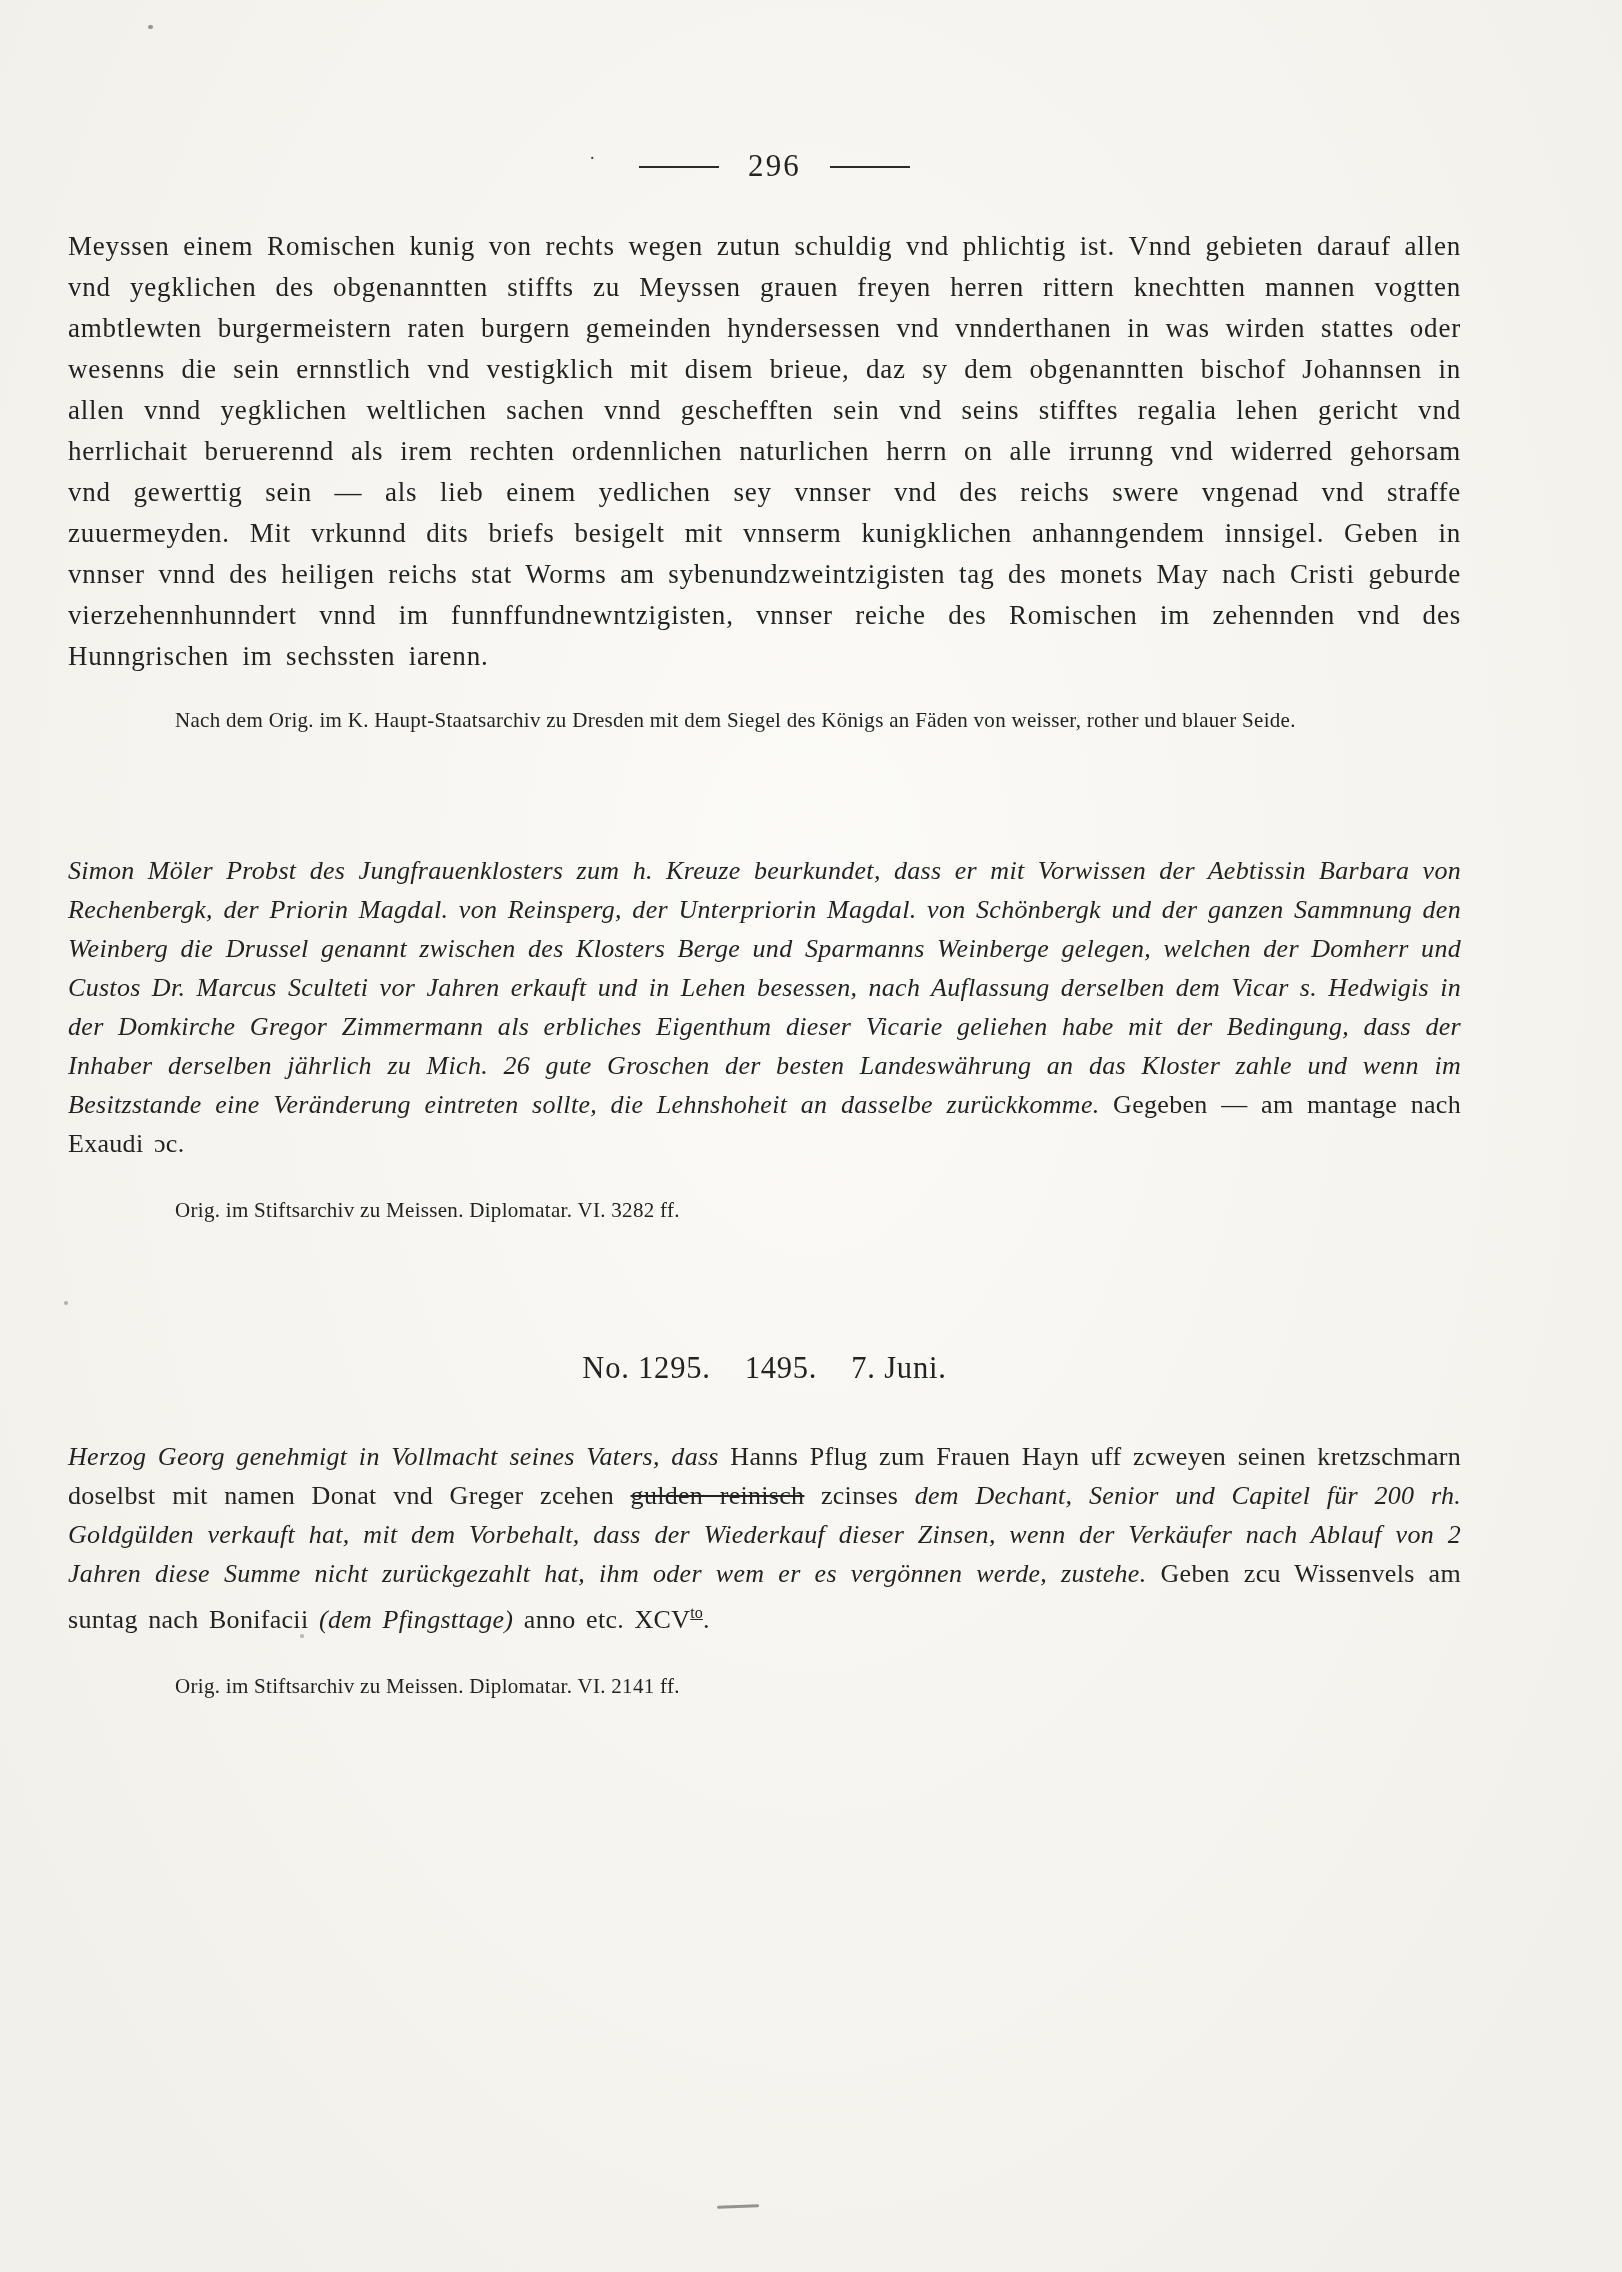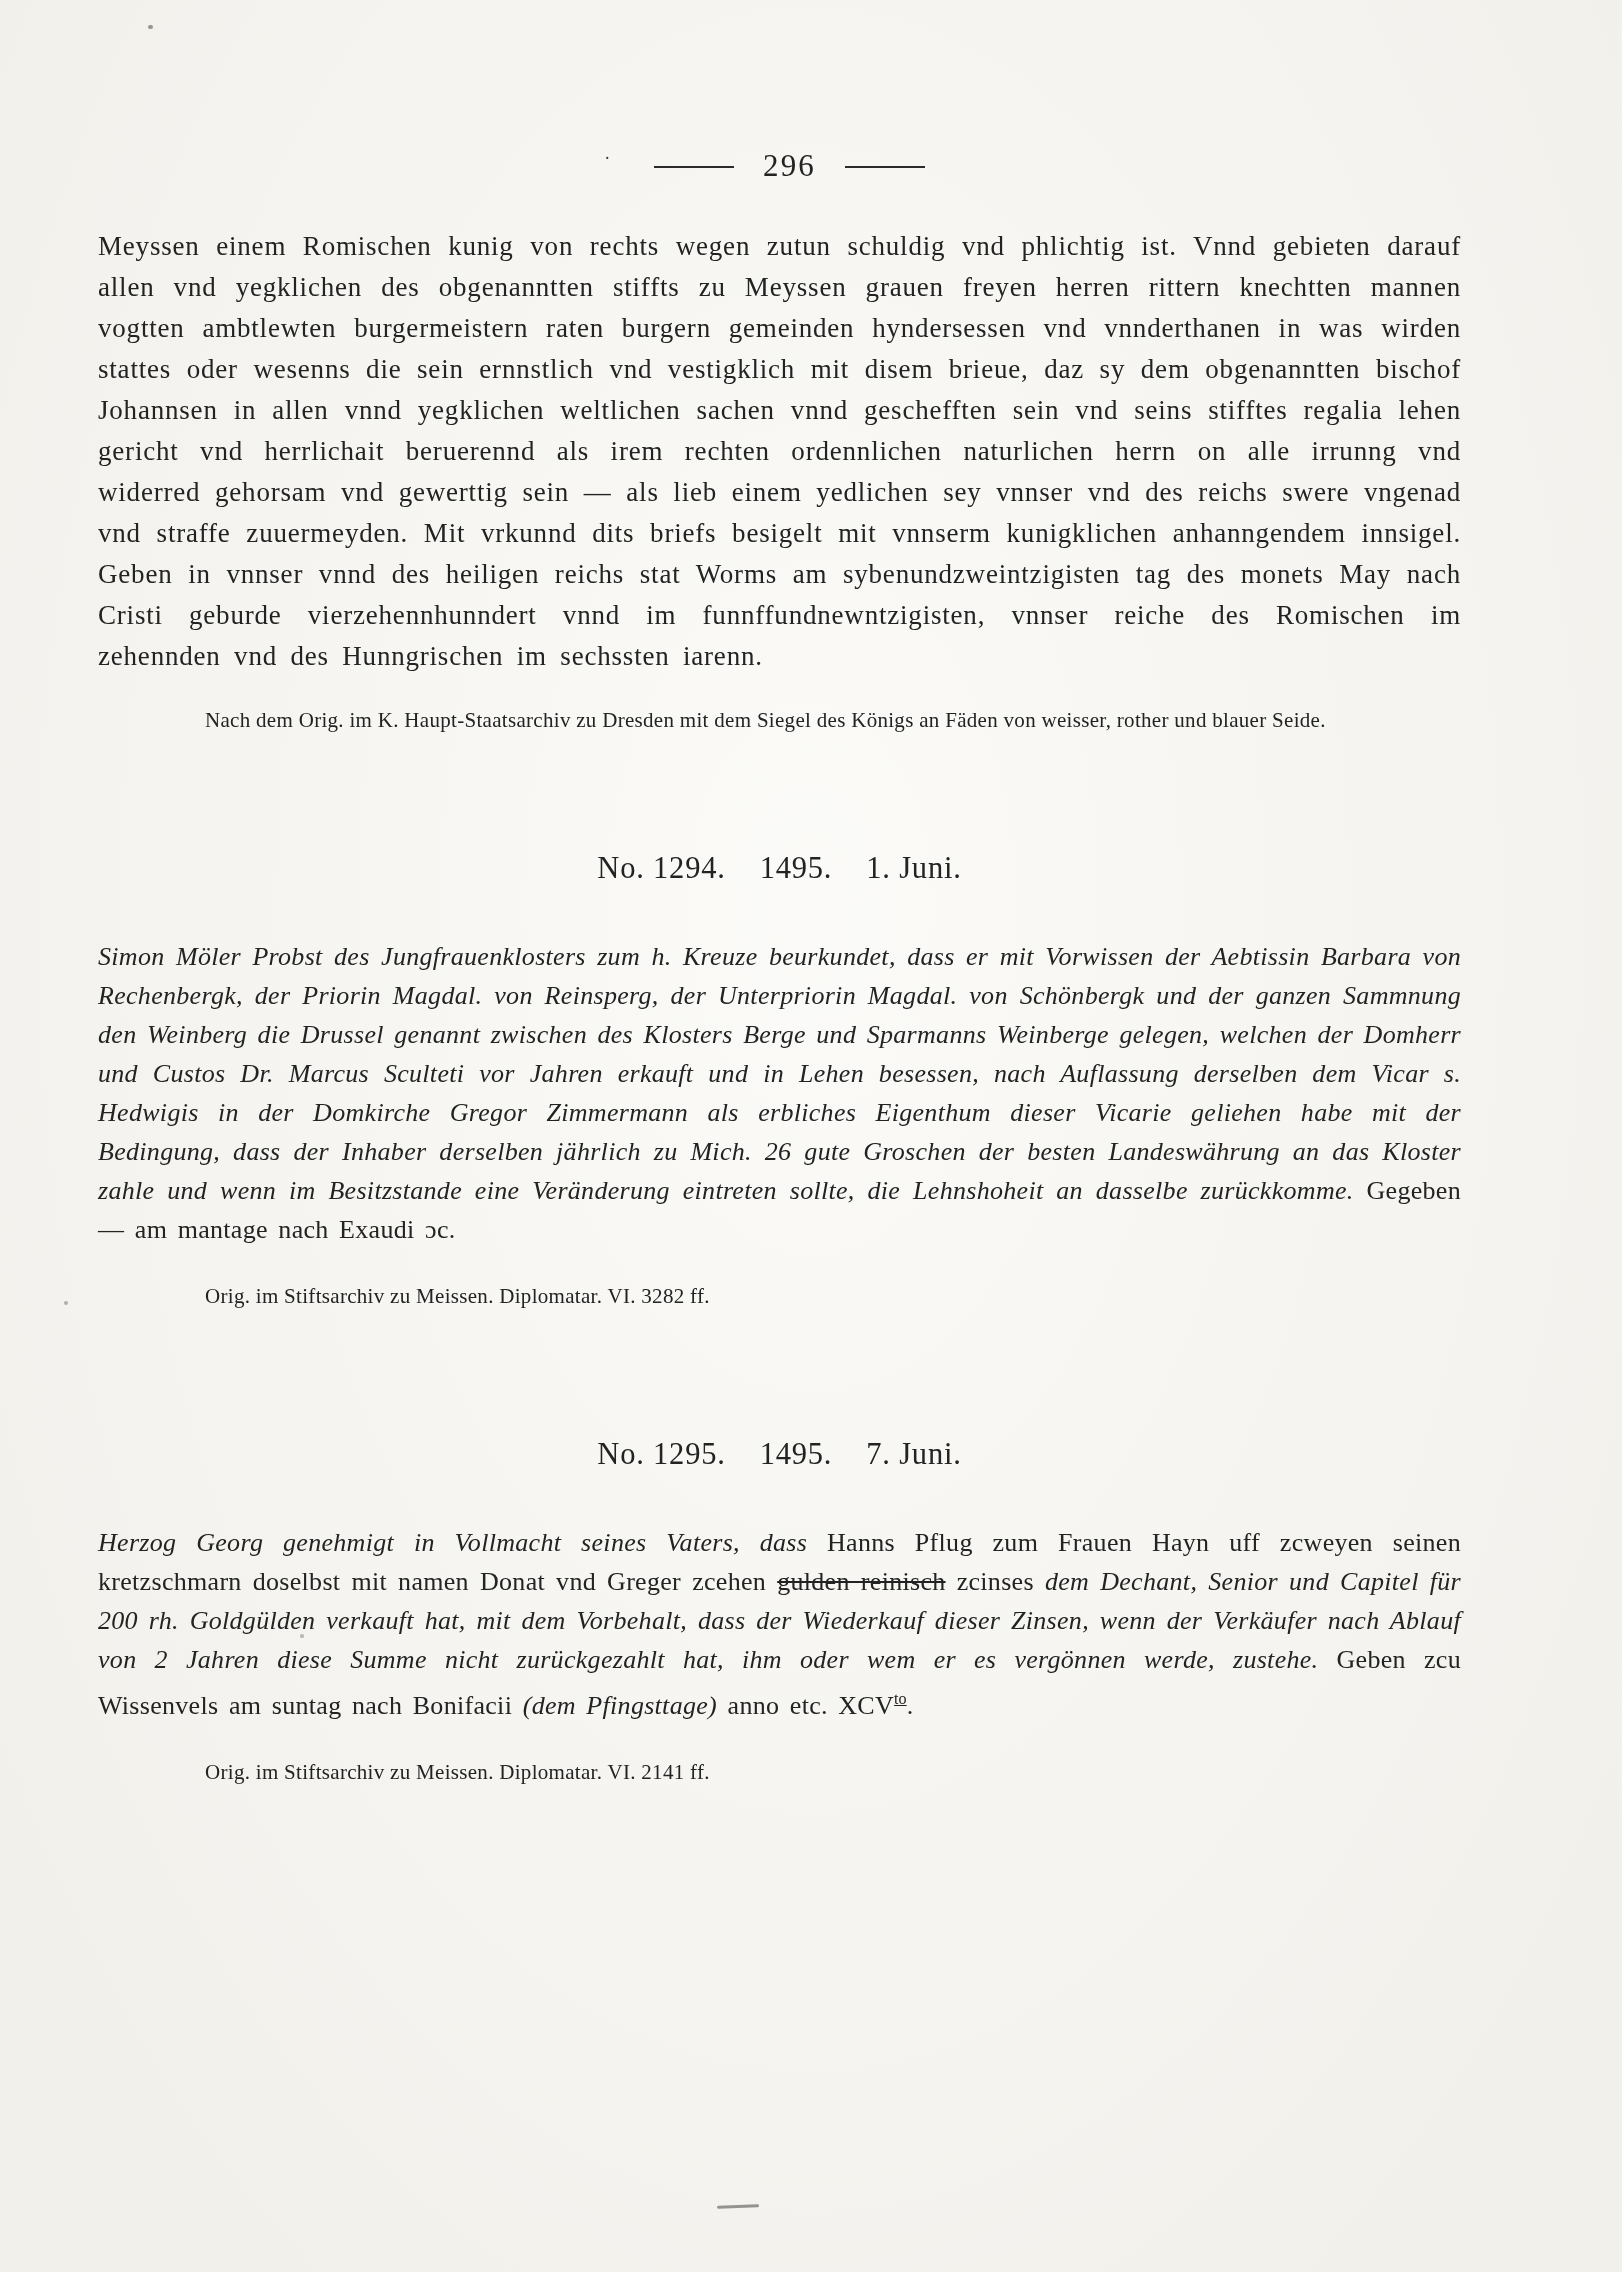--- a/index.html
+++ b/index.html
@@ -6,21 +6,21 @@
     margin: 0;
     padding: 0;
     background: #dededa;
   }
   .page {
     position: relative;
     width: 1622px;
     height: 2273px;
     margin: 0 auto;
     box-sizing: border-box;
-    padding: 137px 161px 0 98px;
+    padding: 137px 161px 0 68px;
     background:
       radial-gradient(ellipse at 50% 40%, rgba(255,255,255,0.55), rgba(0,0,0,0.02) 85%),
       #f6f5f0;
     color: #232323;
     font-family: "Liberation Serif", "DejaVu Serif", serif;
     overflow: hidden;
   }
 
   
   .page-header {
@@ -144,23 +144,20 @@
   <header class="page-header">
     <span class="ornament">·</span><span class="header-rule"></span><span class="page-number">296</span><span class="header-rule"></span>
   </header>
 
   <section class="doc doc-continuation">
     <p class="body-text">Meyssen einem Romischen kunig von rechts wegen zutun schuldig vnd phlichtig ist. Vnnd gebieten darauf allen vnd yegklichen des obgenanntten stiffts zu Meyssen grauen freyen herren rittern knechtten mannen vogtten ambtlewten burgermeistern raten burgern gemeinden hyndersessen vnd vnnderthanen in was wirden stattes oder wesenns die sein ernnstlich vnd vestigklich mit disem brieue, daz sy dem obgenanntten bischof Johannsen in allen vnnd yegklichen weltlichen sachen vnnd geschefften sein vnd seins stifftes regalia lehen gericht vnd herrlichait beruerennd als irem rechten ordennlichen naturlichen herrn on alle irrunng vnd widerred gehorsam vnd gewerttig sein — als lieb einem yedlichen sey vnnser vnd des reichs swere vngenad vnd straffe zuuermeyden.  Mit vrkunnd dits briefs besigelt mit vnnserm kunigklichen anhanngendem innsigel.  Geben in vnnser vnnd des heiligen reichs stat Worms am sybenundzweintzigisten tag des monets May nach Cristi geburde vierzehennhunndert vnnd im funnffundnewntzigisten, vnnser reiche des Romischen im zehennden vnd des Hunngrischen im sechssten iarenn.</p>
     <p class="note">Nach dem Orig. im K. Haupt-Staatsarchiv zu Dresden mit dem Siegel des Königs an Fäden von weisser, rother und blauer Seide.</p>
   </section>
 
   <section class="doc doc-1294">
-    <h2 class="doc-heading">
-      <span>No. 1294.</span><span>1495.</span><span>1. Juni.</span>
-    </h2>
     <p class="summary"><span class="seg-italic">Simon Möler Probst des Jungfrauenklosters zum h. Kreuze beurkundet, dass er mit Vorwissen der Aebtissin Barbara von Rechenbergk, der Priorin Magdal. von Reinsperg, der Unterpriorin Magdal. von Schönbergk und der ganzen Sammnung den Weinberg die Drussel genannt zwischen des Klosters Berge und Sparmanns Weinberge gelegen, welchen der Domherr und Custos Dr. Marcus Sculteti vor Jahren erkauft und in Lehen besessen, nach Auflassung derselben dem Vicar s. Hedwigis in der Domkirche Gregor Zimmermann als erbliches Eigenthum dieser Vicarie geliehen habe mit der Bedingung, dass der Inhaber derselben jährlich zu Mich. 26 gute Groschen der besten Landeswährung an das Kloster zahle und wenn im Besitzstande eine Veränderung eintreten sollte, die Lehnshoheit an dasselbe zurückkomme.</span><span class="seg-roman">  Gegeben — am mantage nach Exaudi ɔc.</span></p>
     <p class="source-line">Orig. im Stiftsarchiv zu Meissen.   Diplomatar. VI. 3282 ff.</p>
   </section>
 
   <section class="doc doc-1295">
     <h2 class="doc-heading">
       <span>No. 1295.</span><span>1495.</span><span>7. Juni.</span>
     </h2>
     <p class="summary"><span class="seg-italic">Herzog Georg genehmigt in Vollmacht seines Vaters, dass </span><span class="seg-roman">Hanns Pflug zum Frauen Hayn uff zcweyen seinen kretzschmarn doselbst mit namen Donat vnd Greger zcehen </span><span class="seg-roman-strike">gulden reinisch</span><span class="seg-roman"> zcinses </span><span class="seg-italic">dem Dechant, Senior und Capitel für 200 rh. Goldgülden verkauft hat, mit dem Vorbehalt, dass der Wiederkauf dieser Zinsen, wenn der Verkäufer nach Ablauf von 2 Jahren diese Summe nicht zurückgezahlt hat, ihm oder wem er es vergönnen werde, zustehe.</span><span class="seg-roman">  Geben zcu Wissenvels am suntag nach Bonifacii </span><span class="seg-italic">(dem Pfingsttage)</span><span class="seg-roman"> anno etc. XCV</span><span class="seg-roman-sup">to</span><span class="seg-roman">.</span></p>
     <p class="source-line">Orig. im Stiftsarchiv zu Meissen.   Diplomatar. VI. 2141 ff.</p>

